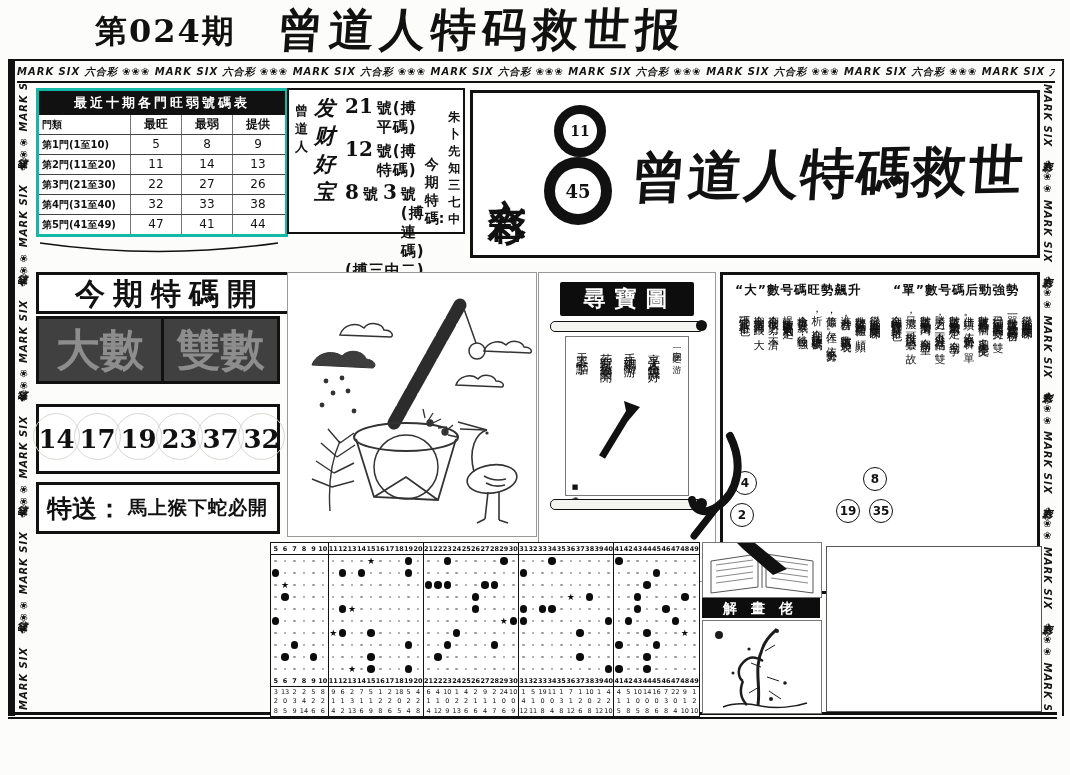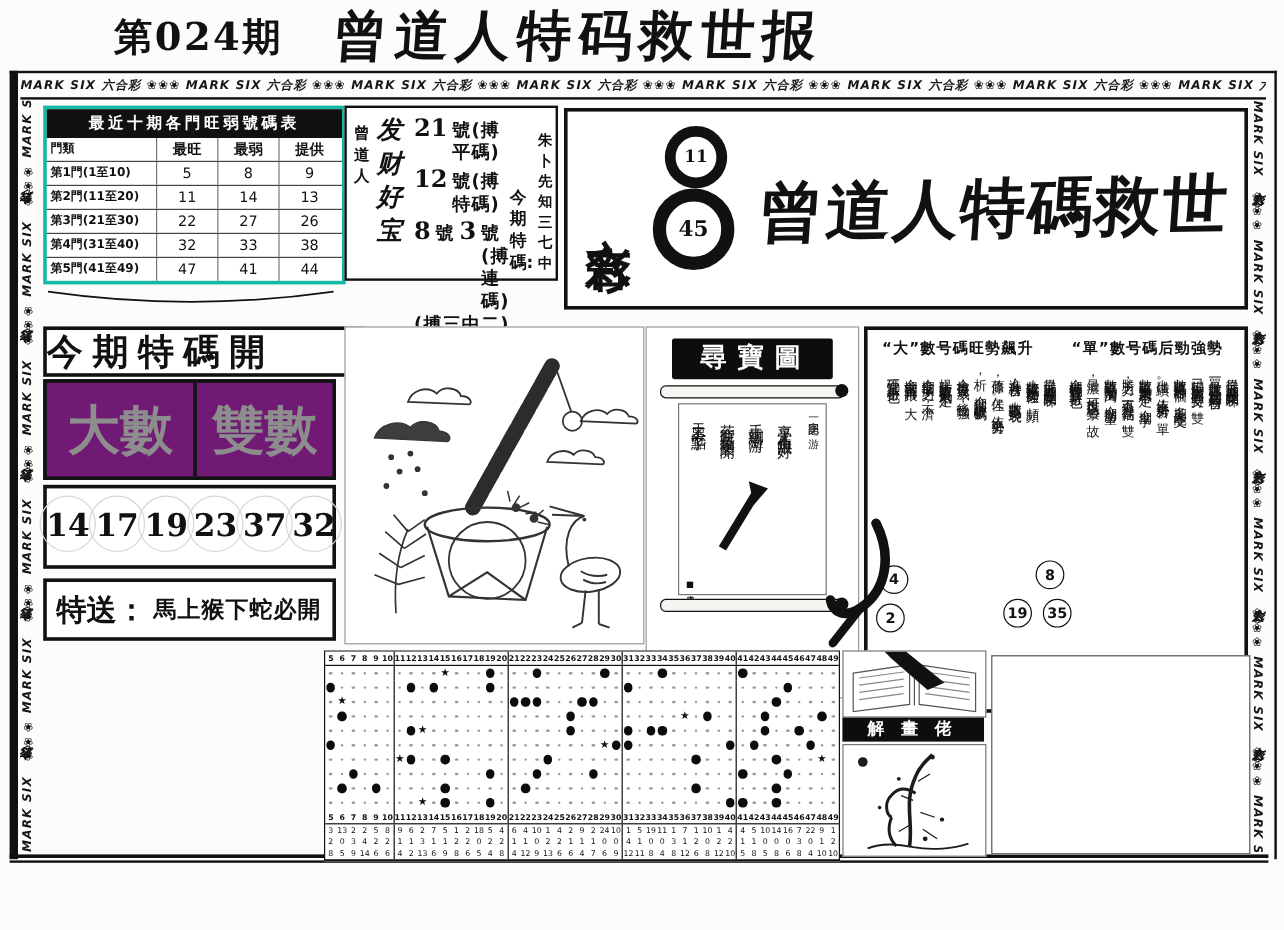--- a/index.html
+++ b/index.html
@@ -37,22 +37,22 @@
   .lk-fval{font-size:12px;font-weight:bold;letter-spacing:1px;}
   
   .logo{position:absolute;left:470px;top:90px;width:570px;height:168px;border:3px solid #111;background:#fff;display:flex;align-items:center;box-sizing:border-box;}
   .logo-vert{writing-mode:vertical-rl;font-family:"DejaVu Serif",serif;font-size:38px;font-weight:900;letter-spacing:4px;margin-left:8px;}
   .ball8{position:relative;width:88px;height:150px;flex:0 0 88px;}
   .b8{position:absolute;border-radius:50%;background:#fff;display:flex;align-items:center;justify-content:center;font-weight:900;font-family:"DejaVu Serif",serif;}
   .b8.top{left:22px;top:6px;width:34px;height:34px;border:9px solid #111;font-size:14px;}
   .b8.bot{left:12px;top:58px;width:46px;height:46px;border:11px solid #111;font-size:18px;}
   .logo-calli{flex:1;text-align:center;font-family:"DejaVu Serif",serif;font-size:54px;font-weight:900;letter-spacing:2px;transform:skewX(-5deg) rotate(-1deg);white-space:nowrap;}
   
-  .so-head{position:absolute;left:36px;top:272px;width:268px;height:42px;border:3px solid #111;box-sizing:border-box;font-size:30px;font-weight:900;letter-spacing:8px;text-align:left;line-height:38px;background:#fff;}
-  .so-big{position:absolute;left:36px;top:316px;width:244px;height:84px;border:3px solid #111;box-sizing:border-box;display:flex;background:#701a75;}
+  .so-head{position:absolute;left:36px;top:272px;width:268px;height:42px;border:3px solid #111;box-sizing:border-box;font-size:30px;font-weight:900;letter-spacing:8px;text-align:center;line-height:38px;background:#fff;}
+  .so-big{position:absolute;left:36px;top:316px;width:244px;height:68px;border:3px solid #111;box-sizing:border-box;display:flex;background:#404040;}
   .so-cell{flex:1;display:flex;align-items:center;justify-content:center;font-family:"DejaVu Serif",serif;font-size:44px;font-weight:900;color:#8d8d8d;}
   .so-cell.l{border-right:3px solid #111;flex:1.08;}
   .so-nums{position:absolute;left:36px;top:404px;width:244px;height:70px;border:3px solid #111;box-sizing:border-box;display:flex;align-items:center;justify-content:center;gap:7px;background:#fff;}
   .num-ball{position:relative;width:34px;text-align:center;font-family:"DejaVu Serif",serif;font-size:26px;font-weight:bold;}
   .num-ball::before{content:"";position:absolute;left:-6px;top:-11px;width:45px;height:45px;border:1px solid #d7d7d2;border-radius:50%;}
   .so-bonus{position:absolute;left:36px;top:482px;width:244px;height:52px;border:3px solid #111;box-sizing:border-box;display:flex;align-items:center;gap:6px;padding-left:8px;background:#fff;}
   .bn-lab{font-size:25px;font-weight:900;}
   .bn-val{font-size:19px;font-weight:bold;letter-spacing:1px;}
   
   .scene{position:absolute;left:287px;top:272px;width:248px;height:263px;border:1px solid #999;background:#fff;}

